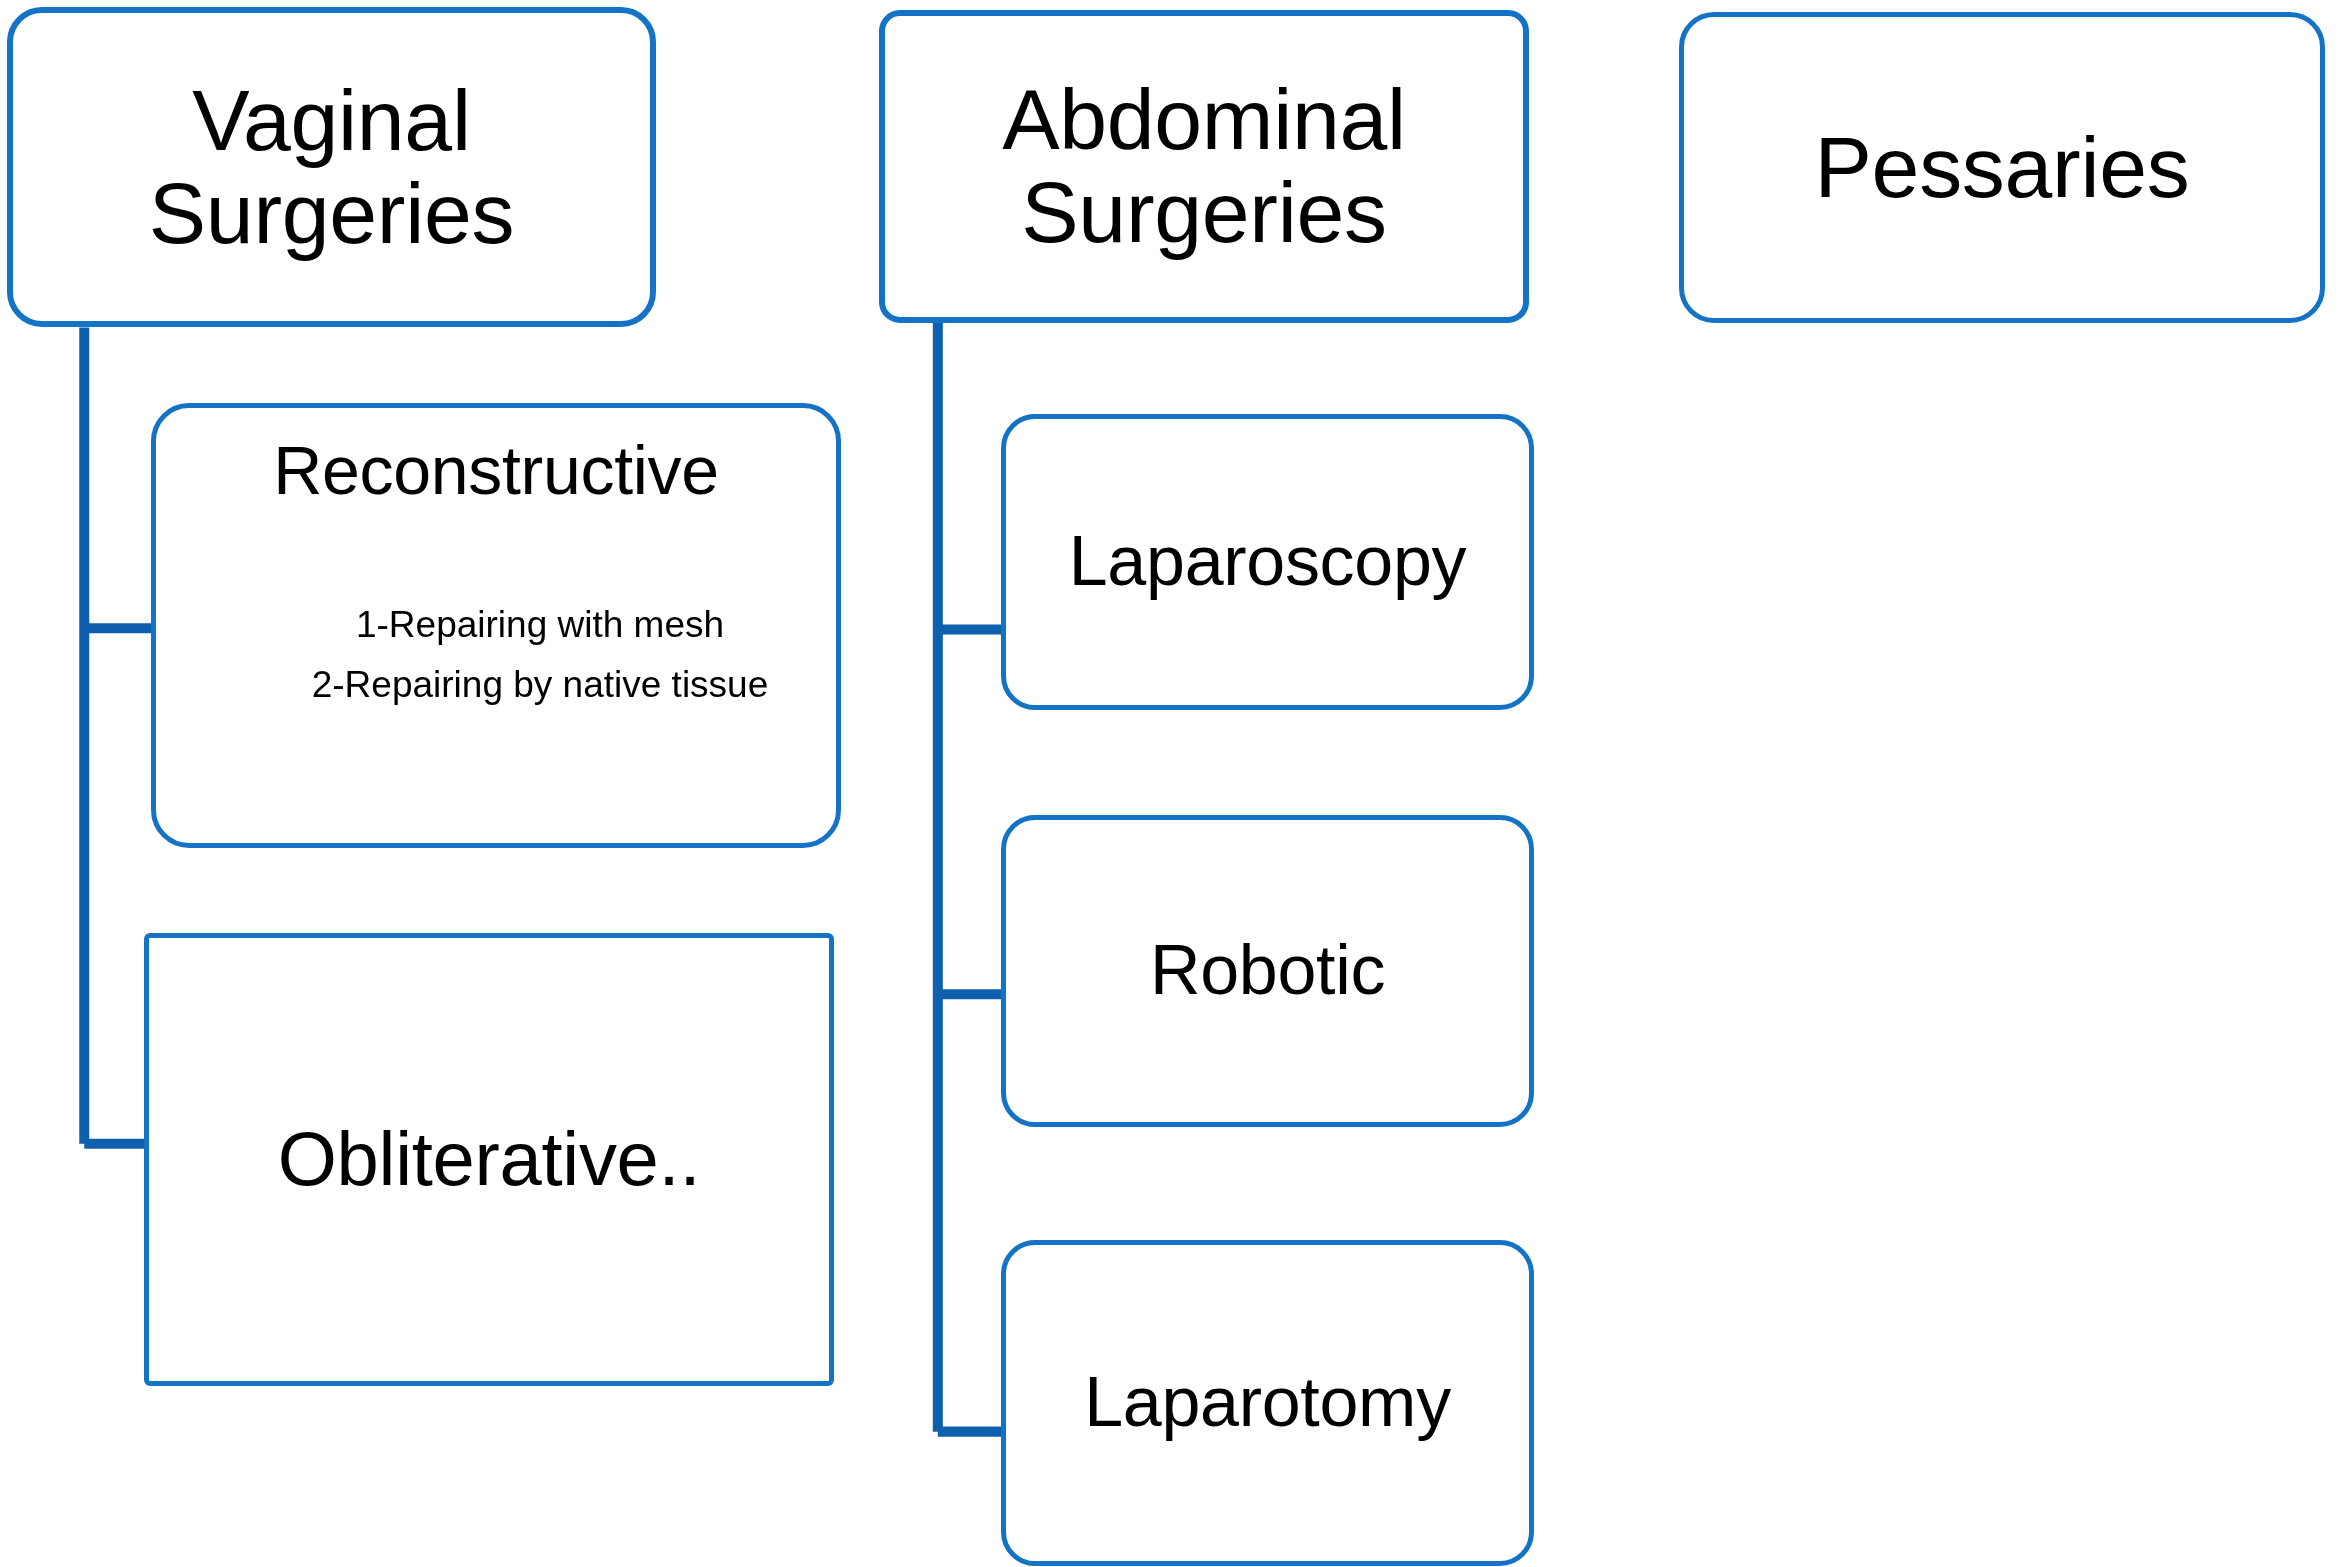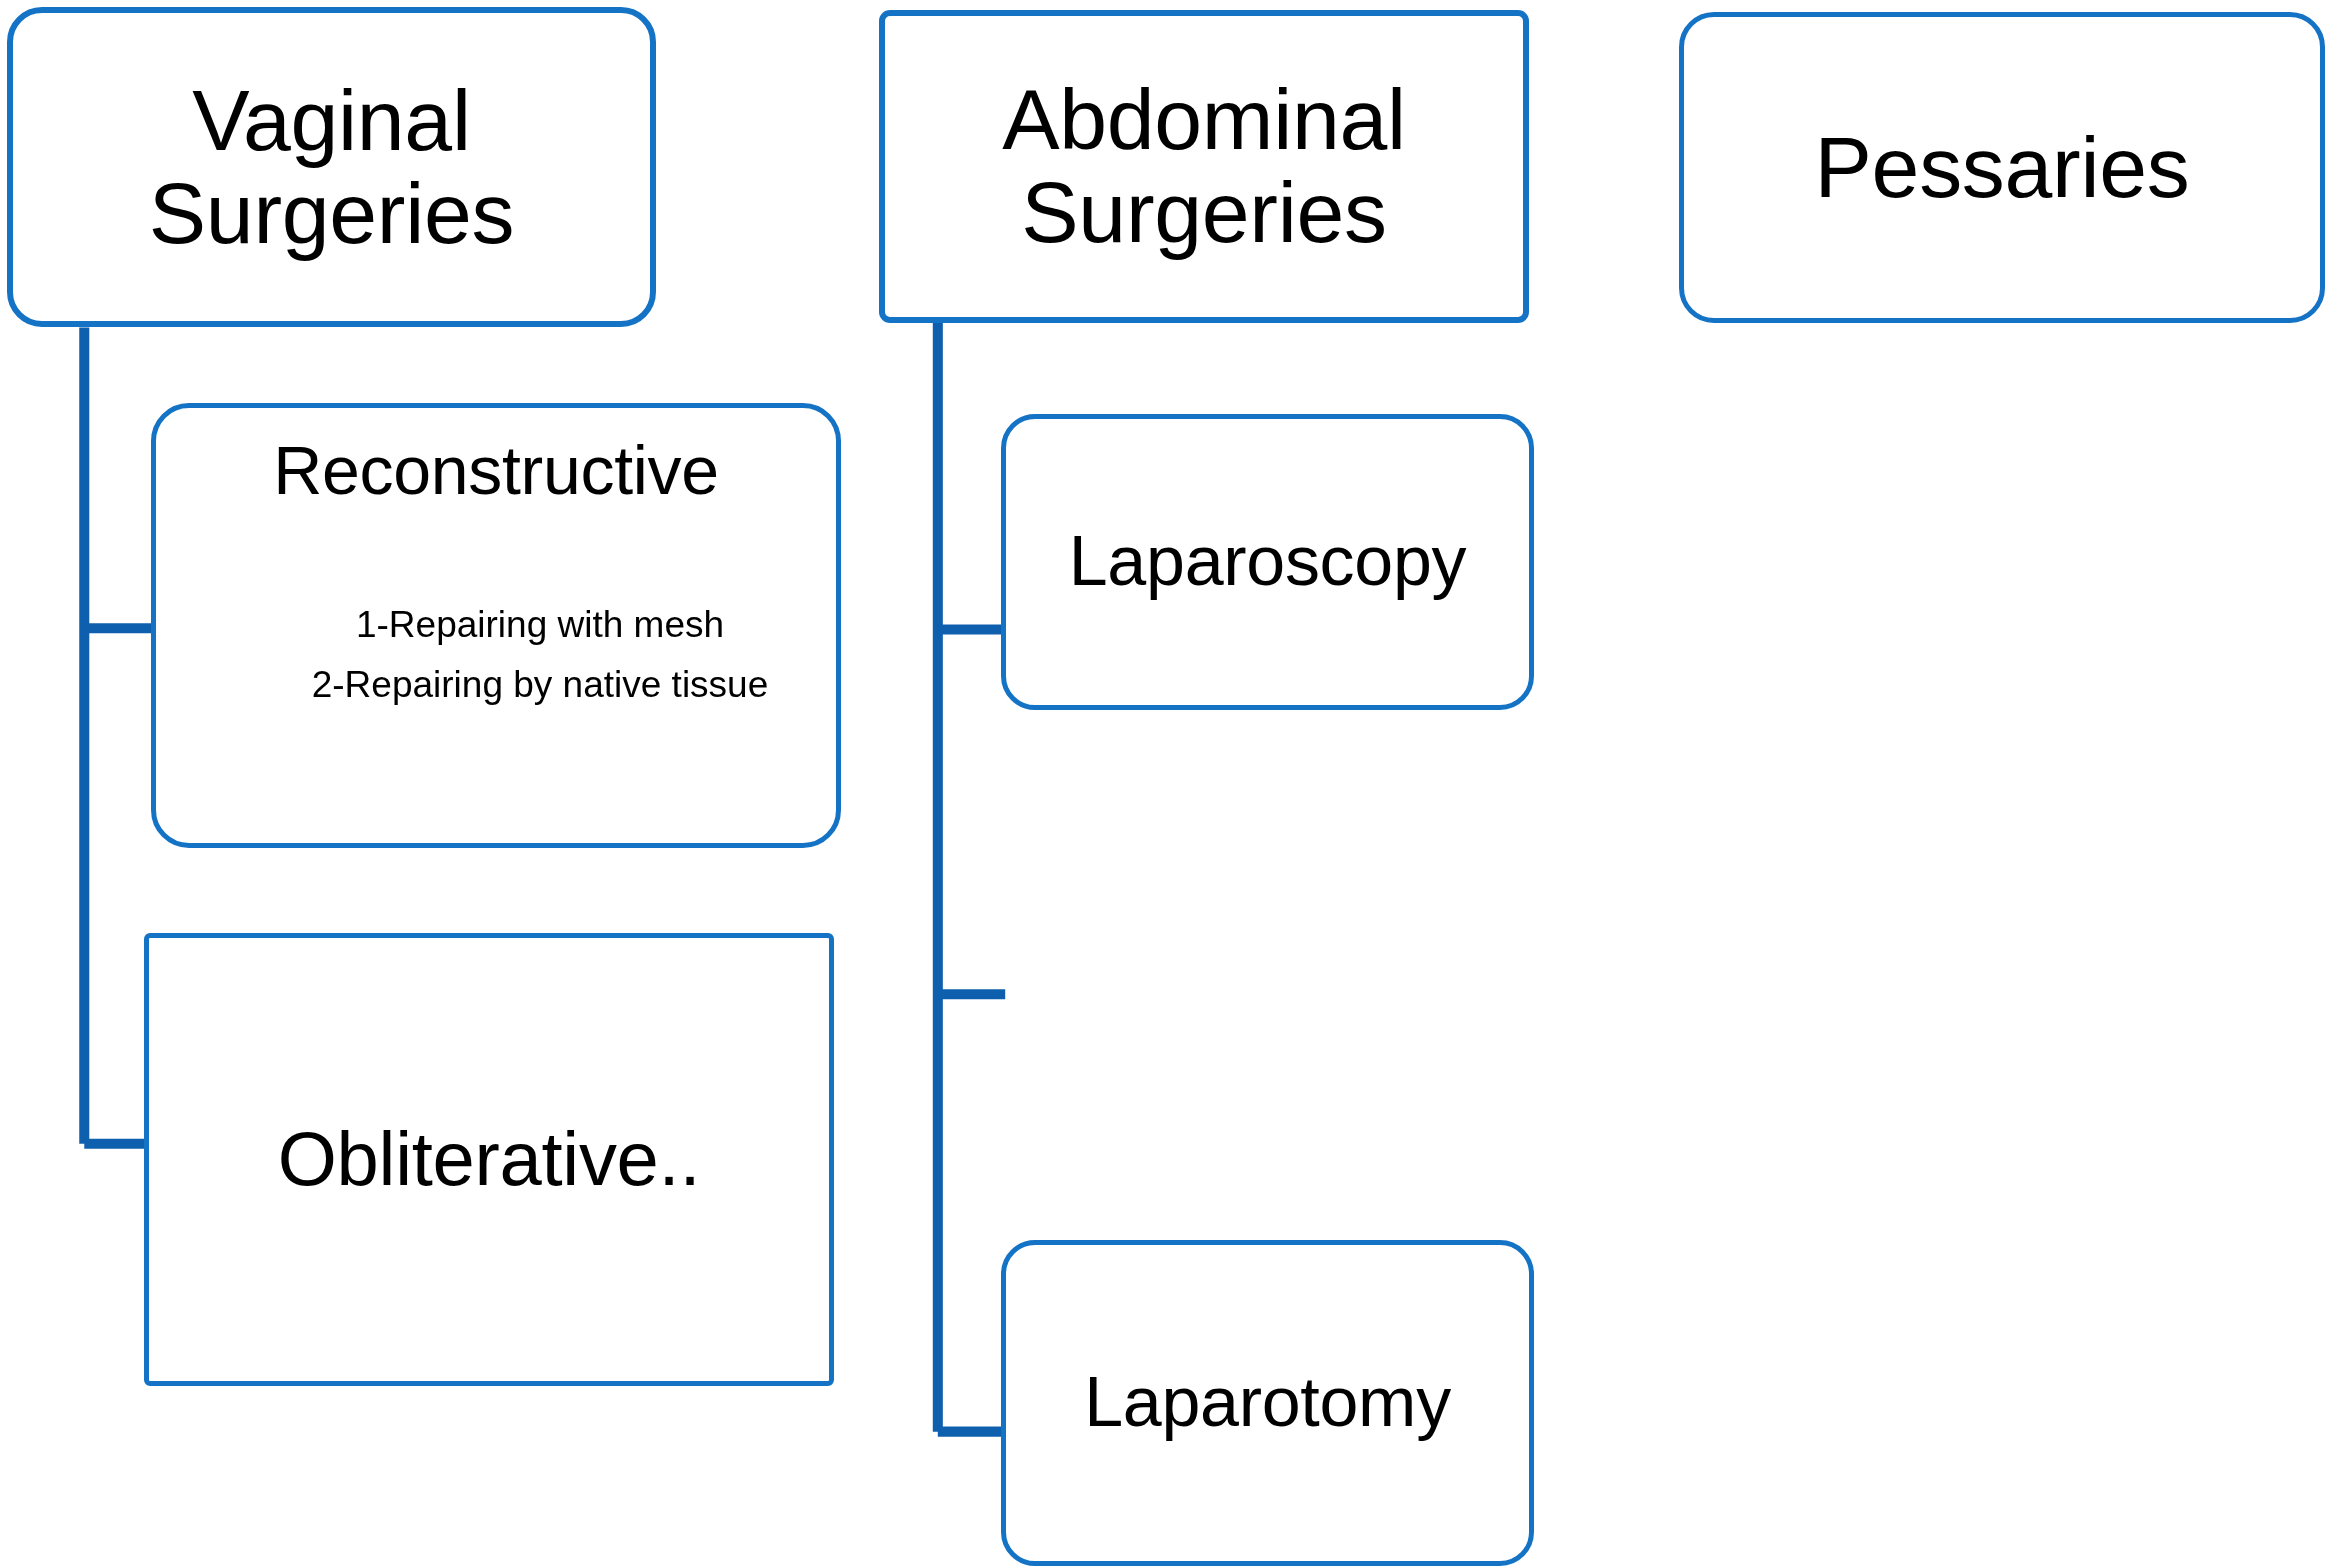--- a/index.html
+++ b/index.html
@@ -58,21 +58,21 @@
   #node-vaginal-surgeries {
     left: 7px;  top: 7px;  width: 649px; height: 320px;
     border-width: 6px;
     border-radius: 35px;
   }
   #node-vaginal-surgeries .title { font-size: 86px; }
 
   #node-abdominal-surgeries {
     left: 879px; top: 9.5px; width: 650px; height: 313px;
     border-width: 6px;
-    border-radius: 11px;
+    border-radius: 21px;
   }
   #node-abdominal-surgeries .title { font-size: 86px; }
 
   #node-pessaries {
     left: 1679px; top: 12px; width: 646px; height: 311px;
     border-width: 5.3px;
     border-radius: 35px;
     align-items: center;
   }
   #node-pessaries .title { font-size: 86px; }
@@ -157,19 +157,22 @@
   </div>
 
   <div class="node" id="node-obliterative">
     <span class="title">Obliterative..</span>
   </div>
 
   <div class="node" id="node-laparoscopy">
     <span class="title">Laparoscopy</span>
   </div>
 
+  <div class="node" id="node-robotic">
+    <span class="title">Robotic</span>
+  </div>
 
   <div class="node" id="node-laparotomy">
     <span class="title">Laparotomy</span>
   </div>
 
 </div>
 
 
 </body></html>

